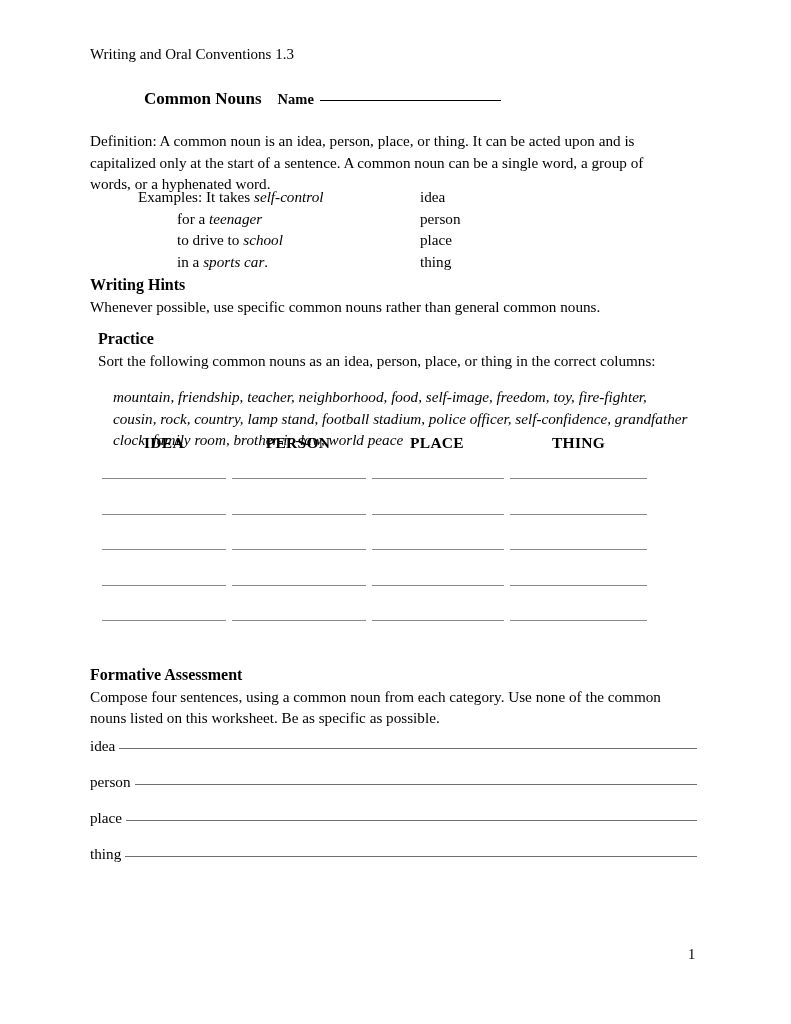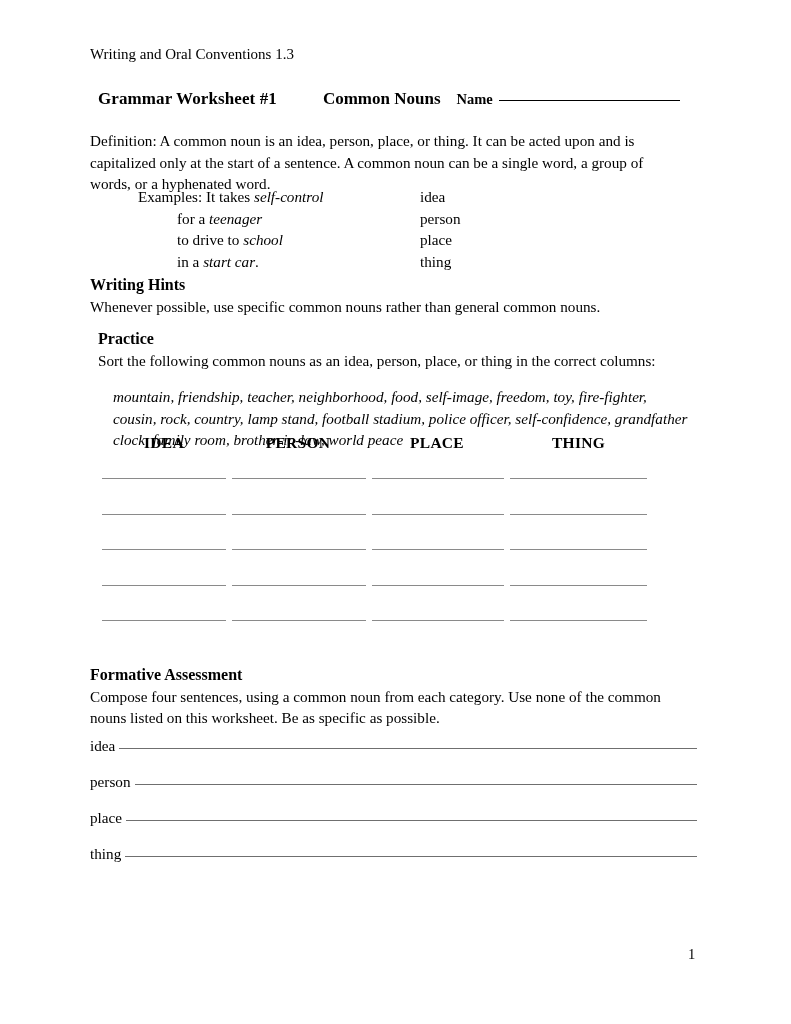--- a/index.html
+++ b/index.html
@@ -206,21 +206,20 @@
   }
 </style>
 </head>
 <body>
 
 <div class="page">
 
   <div class="running-head">Writing and Oral Conventions 1.3</div>
 
   <div class="title-row">
-    <span class="title-main">Grammar Worksheet #1</span>
     <span class="title-sub">Common Nouns</span>
     <span class="name-label">Name</span>
     <span class="name-rule"></span>
   </div>
 
   <div class="definition">
     <b>Definition:</b><span> A </span><b>common noun</b><span> is an idea, person, place, or thing. It can be acted upon and is capitalized only at the start of a sentence. A common noun can be a single word, a group of words, or a hyphenated word.</span>
   </div>
 
   <div class="examples">
@@ -234,21 +233,21 @@
       <span class="ex-left indent"><span>for a </span><i>teenager</i><span></span></span>
       <span class="ex-right">person</span>
     </div>
 
     <div class="ex-row">
       <span class="ex-left indent"><span>to drive to </span><i>school</i><span></span></span>
       <span class="ex-right">place</span>
     </div>
 
     <div class="ex-row">
-      <span class="ex-left indent"><span>in a </span><i>start car</i><span>.</span></span>
+      <span class="ex-left indent"><span>in a </span><i>sports car</i><span>.</span></span>
       <span class="ex-right">thing</span>
     </div>
 
   </div>
 
   <div class="hints">
     <div class="block-heading">Writing Hints</div>
     <div class="block-body">Whenever possible, use specific common nouns rather than general common nouns.</div>
   </div>
 

